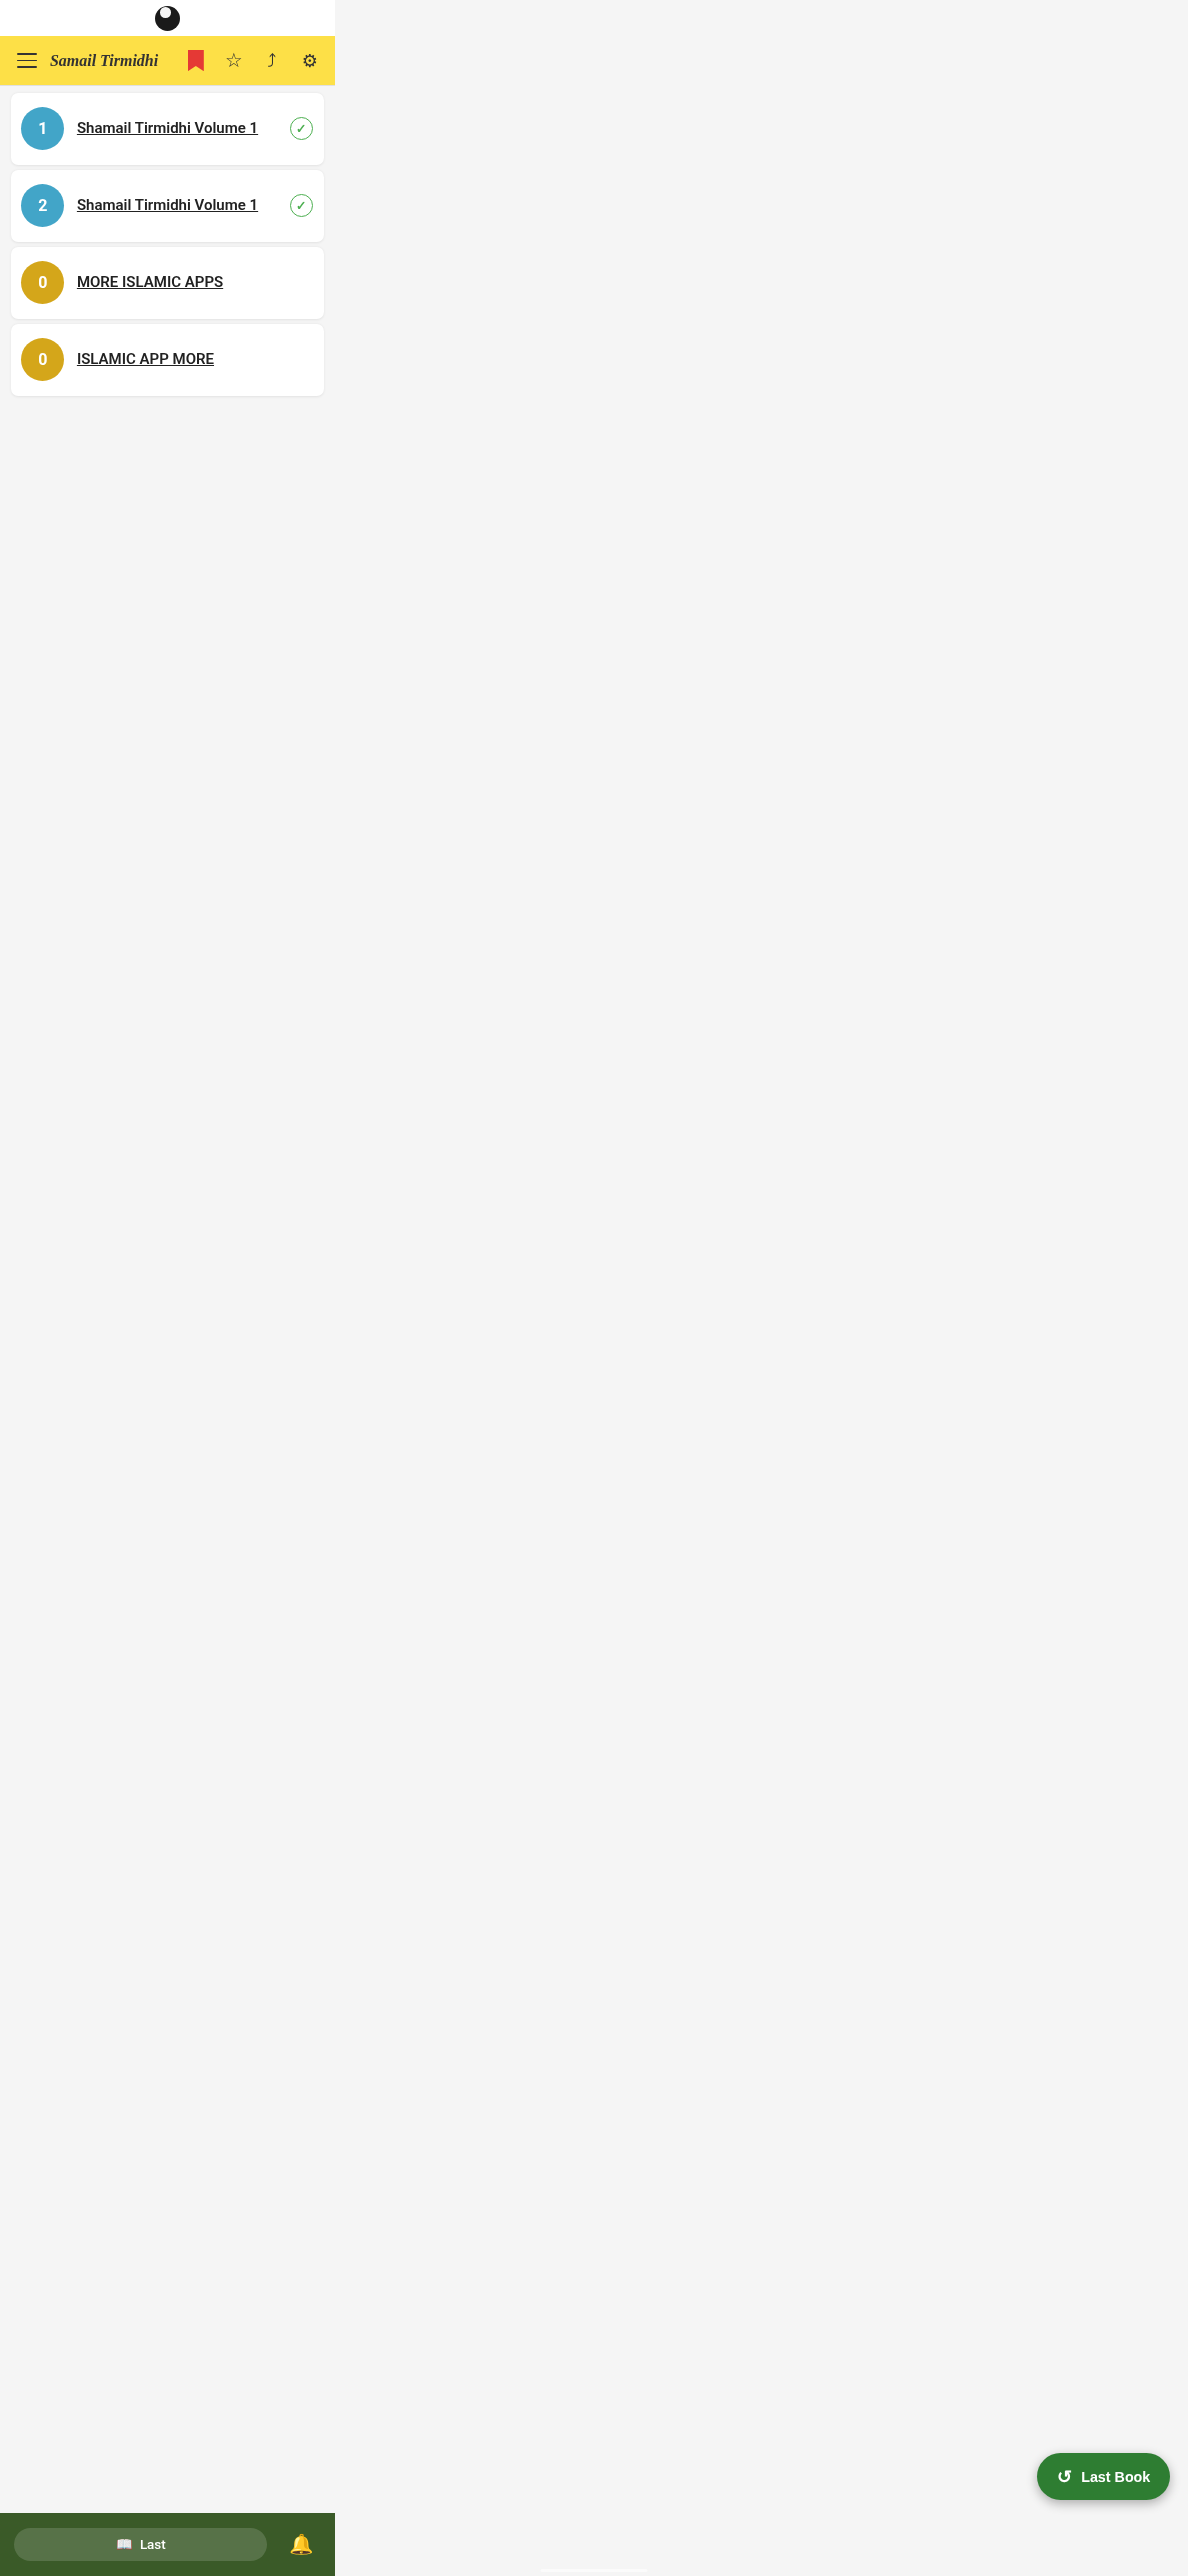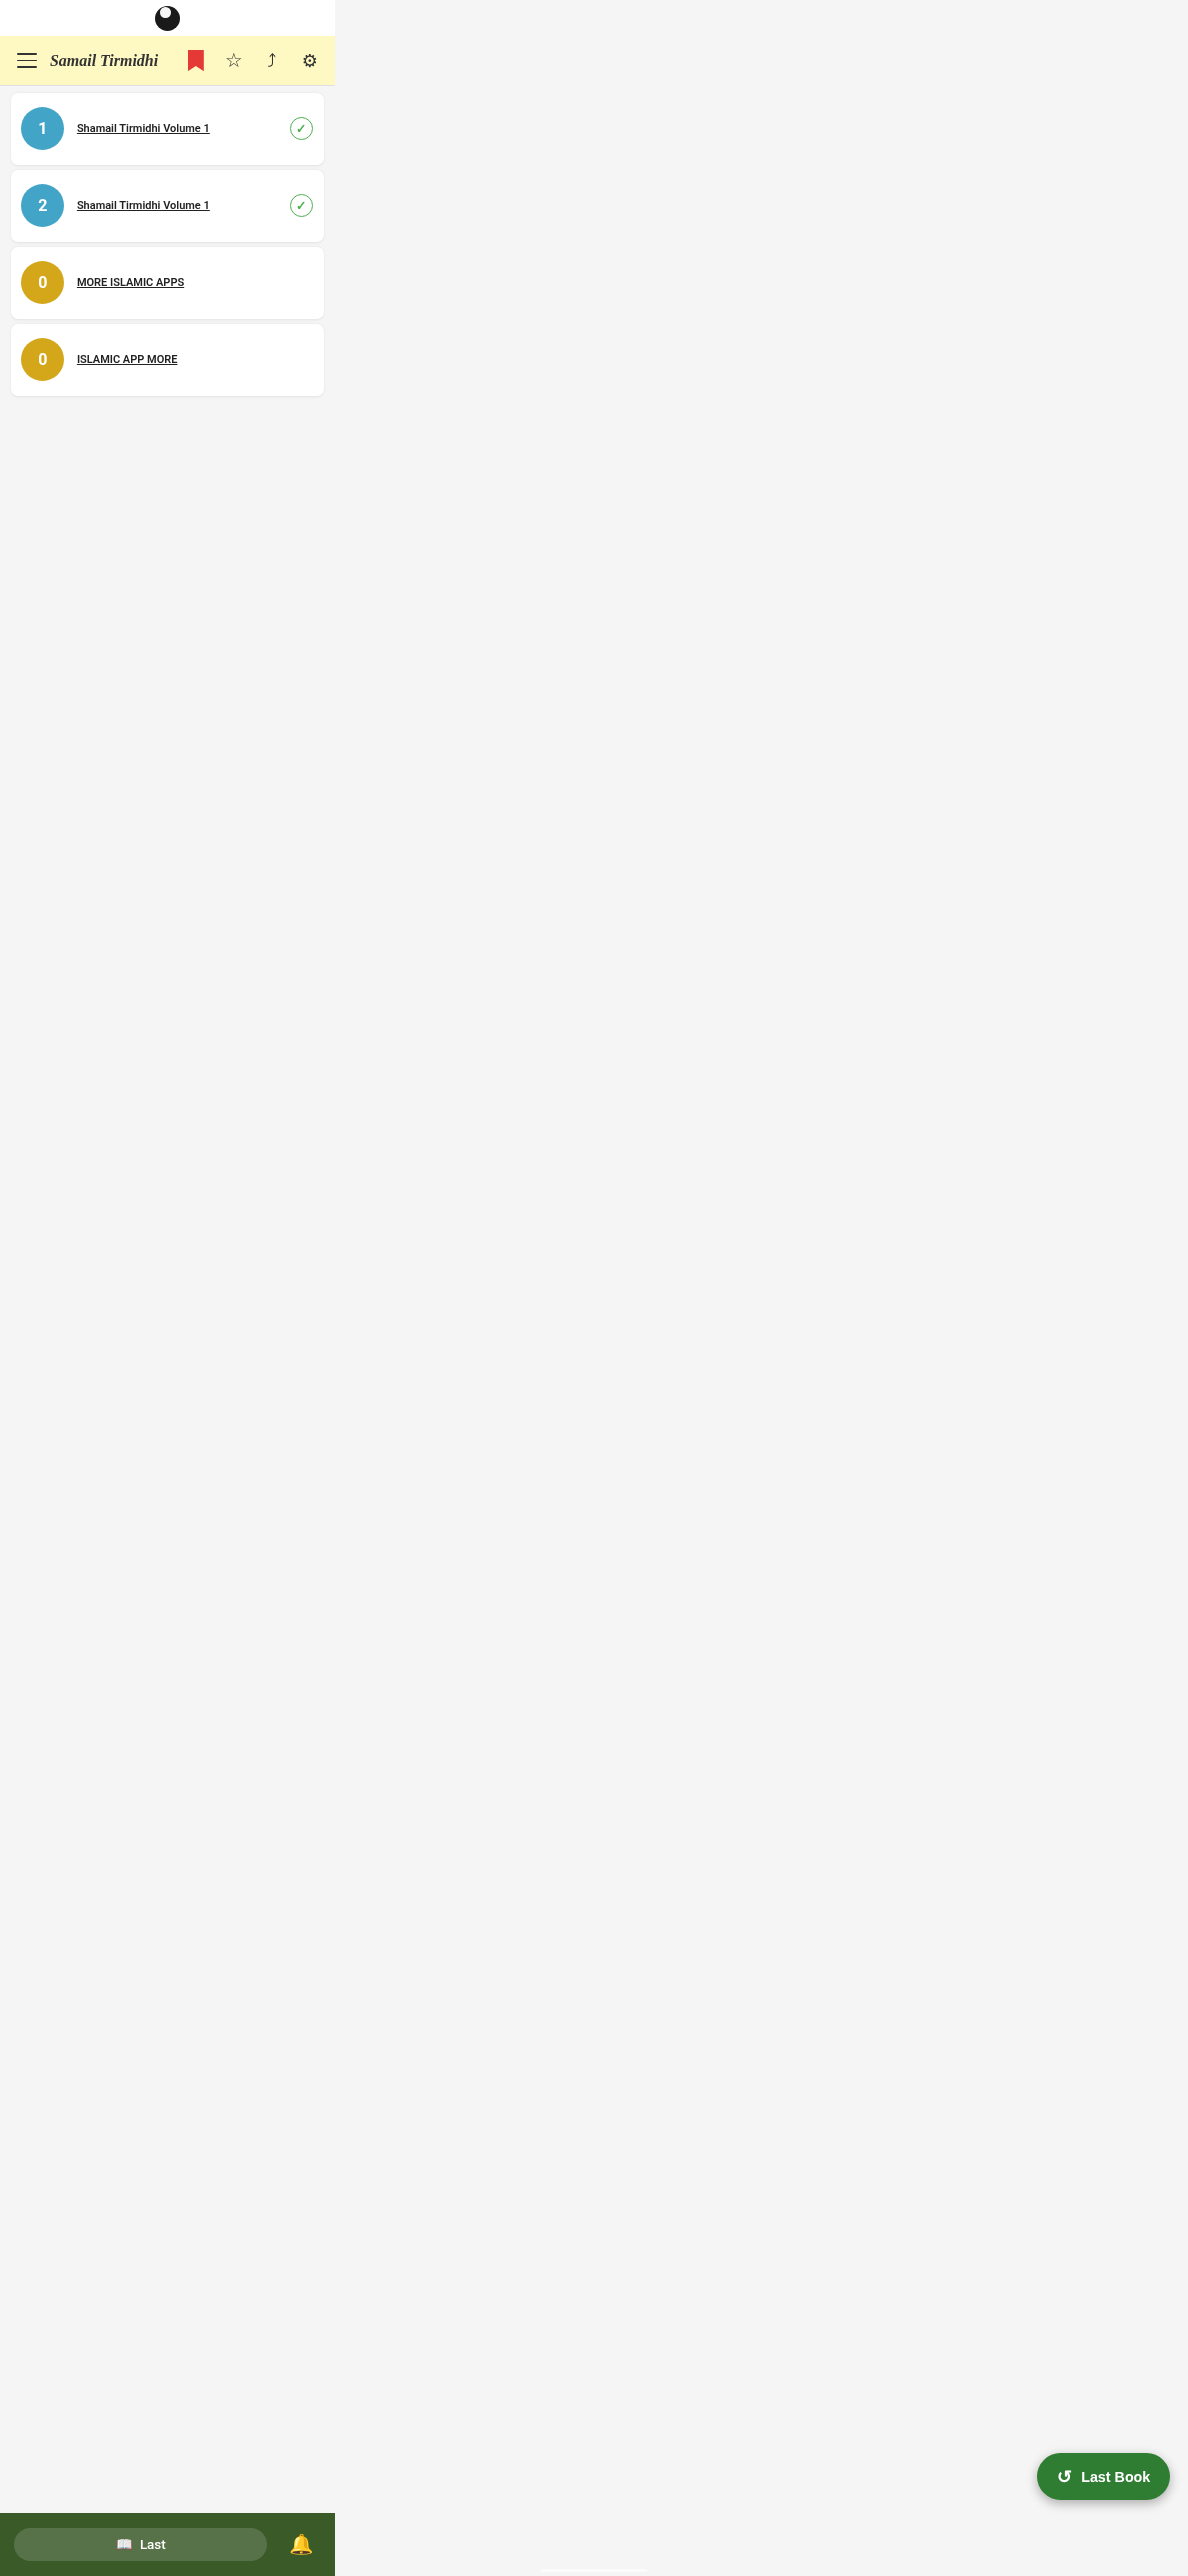--- a/index.html
+++ b/index.html
@@ -41,21 +41,21 @@
       top: 1.8px;
       left: 5.4px;
       width: 10.7px;
       height: 10.7px;
       background: #f5f5f5;
       border-radius: 50%;
     }
 
     
     .top-nav {
-      background: #fef9c3;
+      background: #fde047;
       display: flex;
       align-items: center;
       padding: 7.2px 10.7px;
       height: 50px;
       border-bottom: 0.9px solid #e0e0e0;
       justify-content: flex-end;
     }
 
     .hamburger-btn {
       width: 32px;
@@ -167,21 +167,21 @@
     .badge-blue {
       background: #42a5c8;
     }
 
     .badge-yellow {
       background: #d4a61a;
     }
 
     .book-title {
       flex: 1;
-      font-size: 11px;
+      font-size: 15px;
       font-weight: 600;
       color: #222;
       text-decoration: underline;
       line-height: 1.3;
     }
 
     .check-icon {
       width: 25px;
       height: 25px;
       display: flex;

